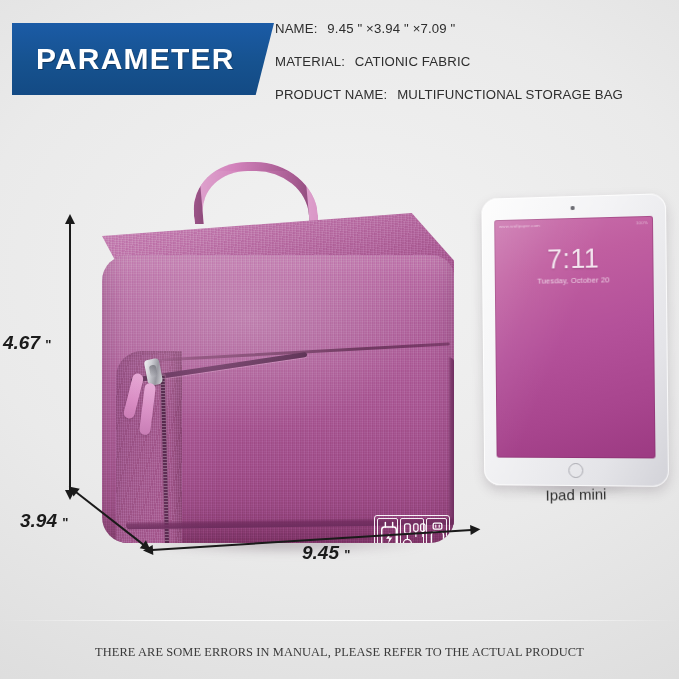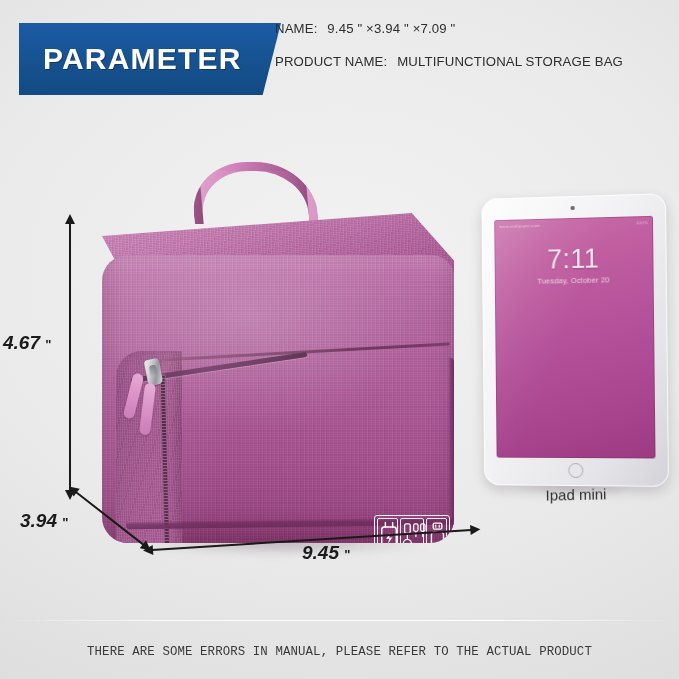--- a/index.html
+++ b/index.html
@@ -24,21 +24,21 @@
 
   
   .header {
     position: absolute;
     left: 0; top: 0;
     width: 679px; height: 118px;
   }
 
   .banner {
     position: absolute;
-    left: 19px; top: 23px;
+    left: 12px; top: 23px;
     width: 262px; height: 72px;
     background: linear-gradient(180deg, #1b5ba6 0%, #16528f 55%, #134a84 100%);
     clip-path: polygon(0% 0%, 100% 0%, 93% 100%, 0% 100%);
     box-shadow: 0 1px 3px rgba(0,0,0,0.22);
   }
   .banner-inner {
     position: absolute;
     left: 0; top: 0; right: 0; bottom: 0;
     display: flex;
     align-items: center;
@@ -493,21 +493,21 @@
     background: linear-gradient(90deg, rgba(255,255,255,0) 0%, rgba(255,255,255,0.85) 25%, rgba(255,255,255,0.9) 75%, rgba(255,255,255,0) 100%);
   }
   .footer {
     position: absolute;
     left: 0; top: 645px;
     width: 679px;
     text-align: center;
     font-size: 12.4px;
     color: #3a3a3a;
     letter-spacing: 0.1px;
-    font-family: Liberation Mono, monospace;
+    font-family: Liberation Serif, serif;
   }
 </style>
 </head>
 <body>
 
 <div class="sheet">
 
   <div class="header">
 
     <div class="banner">
@@ -516,20 +516,24 @@
       </div>
     </div>
 
     <div class="spec-list">
 
       <div class="spec-line">
         <span class="lbl">NAME:</span>
         <span>9.45 " ×3.94 " ×7.09 "</span>
       </div>
 
+      <div class="spec-line">
+        <span class="lbl">MATERIAL:</span>
+        <span>CATIONIC FABRIC</span>
+      </div>
 
       <div class="spec-line">
         <span class="lbl">PRODUCT NAME:</span>
         <span>MULTIFUNCTIONAL STORAGE BAG</span>
       </div>
 
     </div>
   </div>
 
   <div class="scene">

